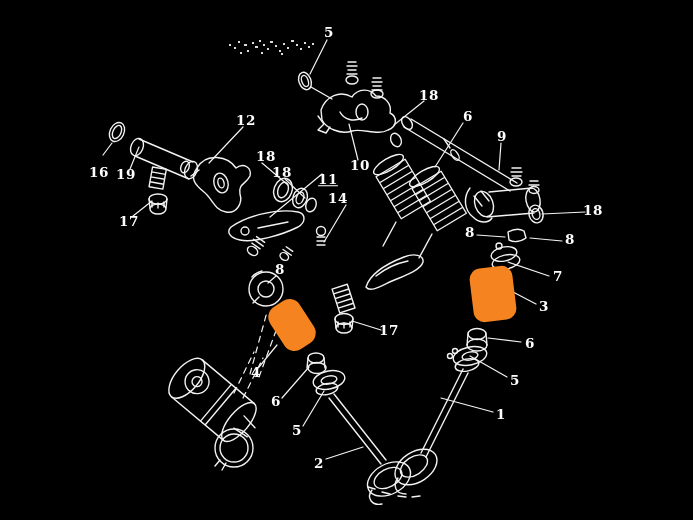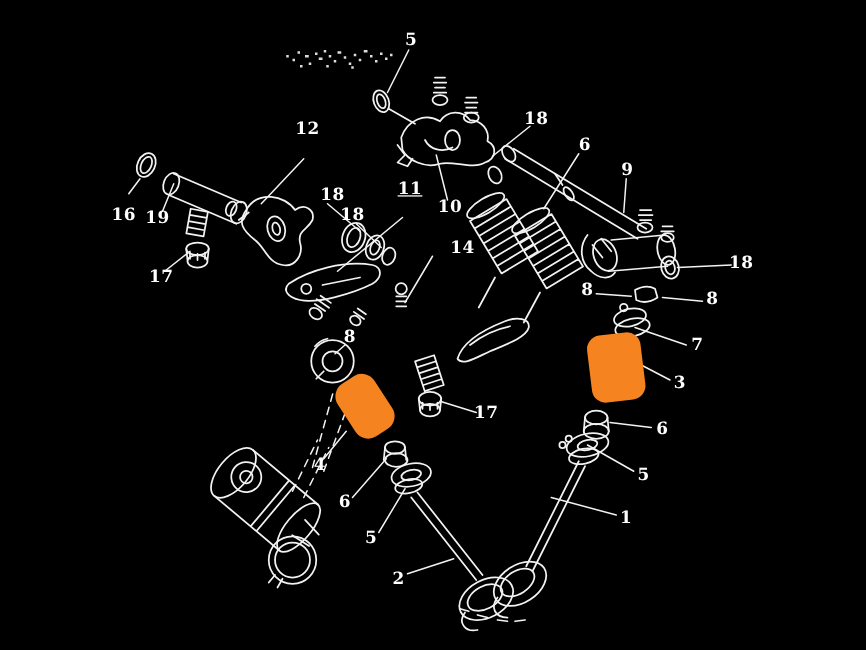--- a/index.html
+++ b/index.html
@@ -248,29 +248,29 @@
         <rect x="471.5" y="267" width="43" height="54" rx="11" transform="rotate(-7 493 294)" fill="#f5831f"></rect>
         <rect x="274.5" y="300" width="35" height="50" rx="12" transform="rotate(-33 292 325)" fill="#f5831f"></rect>
       </g>
 </svg>
 
 <div id="callout-layer">
       <span class="callout" style="left: 329px; top: 33px;">5</span>
       <span class="callout" style="left: 429px; top: 96px;">18</span>
       <span class="callout" style="left: 468px; top: 117px;">6</span>
       <span class="callout" style="left: 502px; top: 137px;">9</span>
-      <span class="callout" style="left: 246px; top: 104px; text-align: center;">12</span>
+      <span class="callout" style="left: 246px; top: 121px; text-align: center;">12</span>
       <span class="callout" style="left: 266px; top: 157px;">18</span>
       <span class="callout" style="left: 282px; top: 173px;">18</span>
       <span class="callout" style="left: 99px; top: 173px;">16</span>
       <span class="callout" style="left: 126px; top: 175px;">19</span>
       <span class="callout" style="left: 129px; top: 222px;">17</span>
-      <span class="callout" style="left: 328px; top: 152px; text-decoration: underline;">11</span>
+      <span class="callout" style="left: 328px; top: 180px; text-decoration: underline;">11</span>
       <span class="callout" style="left: 360px; top: 166px;">10</span>
-      <span class="callout" style="left: 370px; top: 199px;">14</span>
+      <span class="callout" style="left: 338px; top: 199px;">14</span>
       <span class="callout" style="left: 593px; top: 211px;">18</span>
       <span class="callout" style="left: 470px; top: 233px;">8</span>
       <span class="callout" style="left: 570px; top: 240px;">8</span>
       <span class="callout" style="left: 558px; top: 277px;">7</span>
       <span class="callout" style="left: 544px; top: 307px;">3</span>
       <span class="callout" style="left: 530px; top: 344px;">6</span>
       <span class="callout" style="left: 515px; top: 381px;">5</span>
       <span class="callout" style="left: 501px; top: 415px;">1</span>
       <span class="callout" style="left: 389px; top: 331px;">17</span>
       <span class="callout" style="left: 280px; top: 270px;">8</span>

